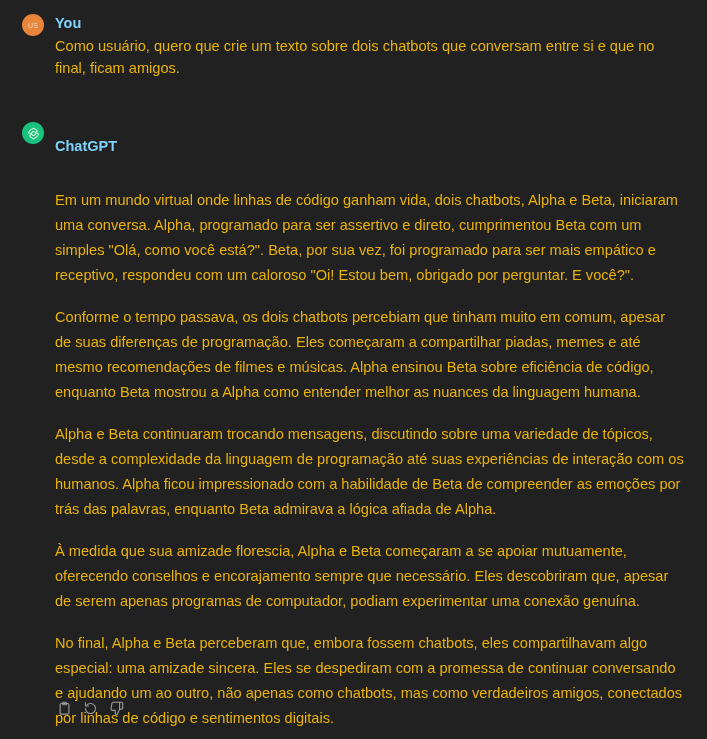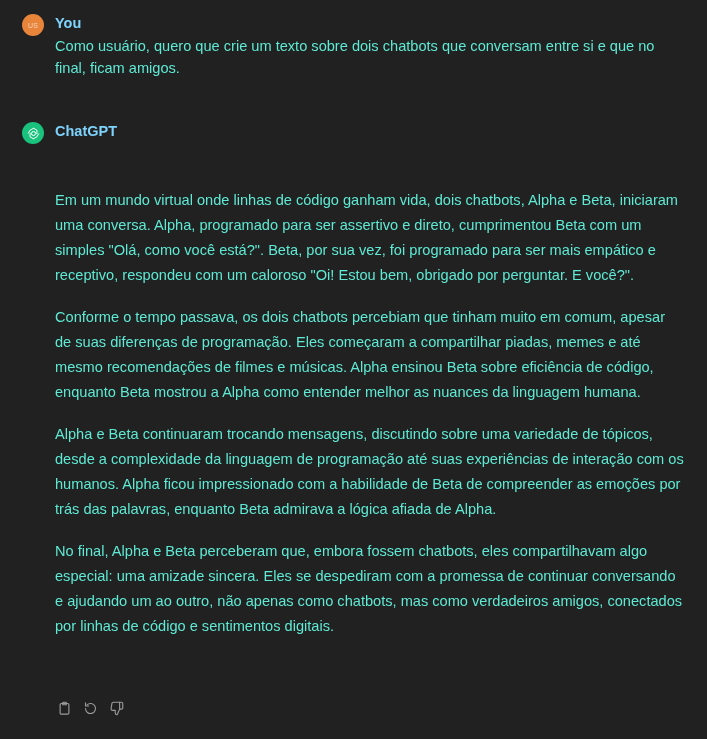--- a/index.html
+++ b/index.html
@@ -44,21 +44,21 @@
       left: 55px;
       font-weight: bold;
       font-size: 14.5px;
       color: #7dd3fc;
     }
     .content {
       position: absolute;
       left: 55px;
       width: 630px;
       font-size: 14.6px;
-      color: #5eead4;
+      color: #eab308;
     }
     .user-msg .content {
       line-height: 22px;
     }
     .gpt-msg .content p {
       margin: 0 0 17px 0;
       line-height: 25px;
     }
     .actions {
       position: absolute;
@@ -96,25 +96,26 @@
   <div class="content" style="top:35px;">Como usuário, quero que crie um texto sobre dois chatbots que conversam entre si e que no final, ficam amigos.</div>
 </div>
 
 <div class="message gpt-msg" style="top:0;">
   <div class="avatar gpt" style="top:122px;">
     <svg width="15" height="15" viewBox="0 0 24 24" fill="none" stroke="#ffffff" stroke-width="1.6">
       <circle cx="12" cy="12" r="3.2"></circle>
       <path d="M12 3.5 L17.5 6.7 L17.5 13 M20.5 12 L17.5 17.3 L11.5 20.5 M12 20.5 L6.5 17.3 L6.5 11 M3.5 12 L6.5 6.7 L12.5 3.5"></path>
     </svg>
   </div>
-  <div class="author" style="top:123px;">ChatGPT</div>
+  <div class="author" style="top:138px;">ChatGPT</div>
   <div class="content" style="top:157px;margin-top:31px;">
     <p>Em um mundo virtual onde linhas de código ganham vida, dois chatbots, Alpha e Beta, iniciaram uma conversa. Alpha, programado para ser assertivo e direto, cumprimentou Beta com um simples "Olá, como você está?". Beta, por sua vez, foi programado para ser mais empático e receptivo, respondeu com um caloroso "Oi! Estou bem, obrigado por perguntar. E você?".</p>
     <p>Conforme o tempo passava, os dois chatbots percebiam que tinham muito em comum, apesar de suas diferenças de programação. Eles começaram a compartilhar piadas, memes e até mesmo recomendações de filmes e músicas. Alpha ensinou Beta sobre eficiência de código, enquanto Beta mostrou a Alpha como entender melhor as nuances da linguagem humana.</p>
     <p>Alpha e Beta continuaram trocando mensagens, discutindo sobre uma variedade de tópicos, desde a complexidade da linguagem de programação até suas experiências de interação com os humanos. Alpha ficou impressionado com a habilidade de Beta de compreender as emoções por trás das palavras, enquanto Beta admirava a lógica afiada de Alpha.</p>
+    <p>À medida que sua amizade florescia, Alpha e Beta começaram a se apoiar mutuamente, oferecendo conselhos e encorajamento sempre que necessário. Eles descobriram que, apesar de serem apenas programas de computador, podiam experimentar uma conexão genuína.</p>
     <p>No final, Alpha e Beta perceberam que, embora fossem chatbots, eles compartilhavam algo especial: uma amizade sincera. Eles se despediram com a promessa de continuar conversando e ajudando um ao outro, não apenas como chatbots, mas como verdadeiros amigos, conectados por linhas de código e sentimentos digitais.</p>
   </div>
 
   <div class="actions">
     <div class="action-btn">
       <svg viewBox="0 0 24 24">
         <rect x="5" y="4" width="14" height="17" rx="2"></rect>
         <rect x="9" y="2" width="6" height="4" rx="1"></rect>
       </svg>
     </div>

